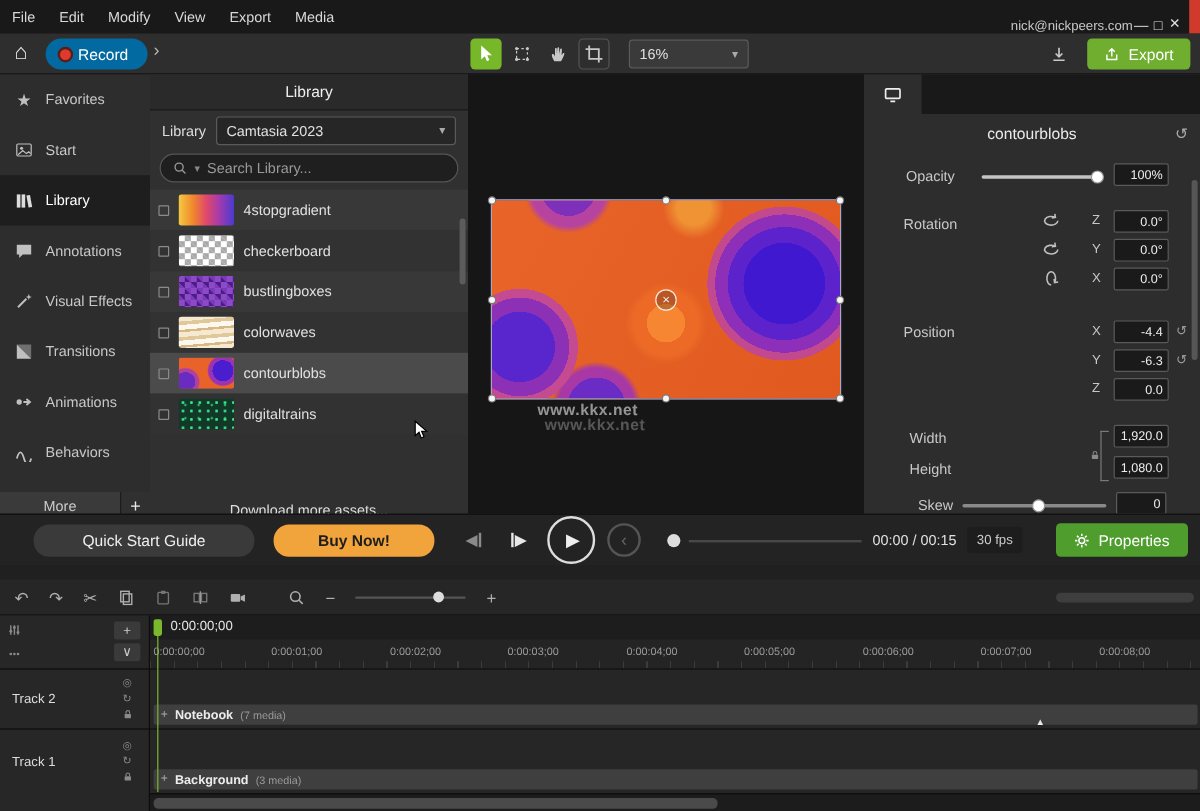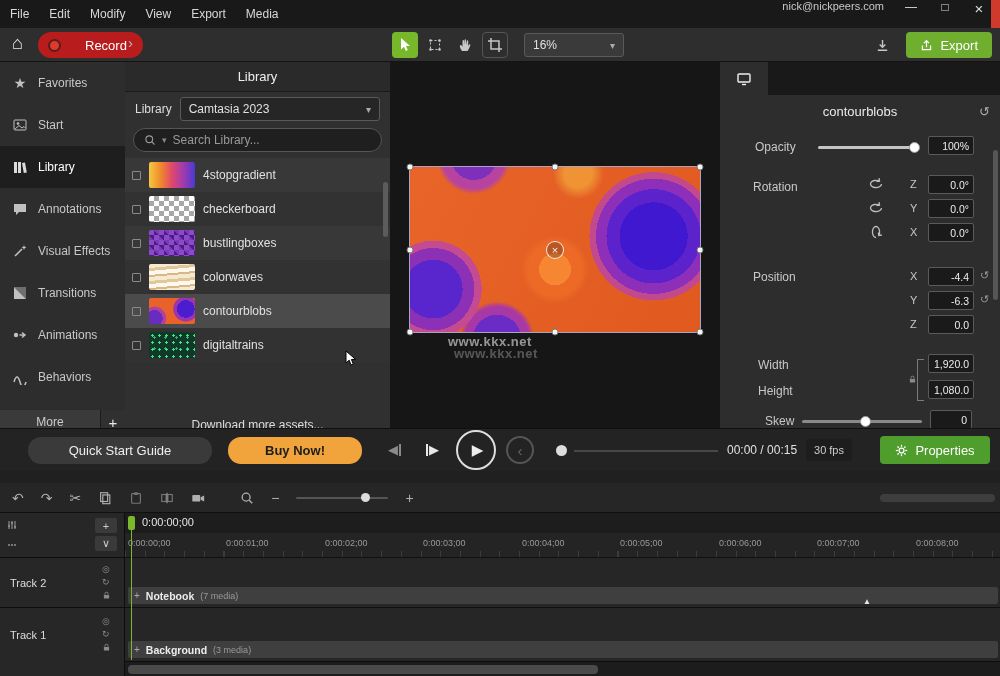--- a/index.html
+++ b/index.html
@@ -4,30 +4,30 @@
 <style>
 *{margin:0;padding:0;box-sizing:border-box}
 body{background:#0d0d0d;font-family:"Liberation Sans",sans-serif}
 .app{position:relative;width:1000px;height:676px;background:#202020;overflow:hidden;color:#ddd;font-size:12px}
 
 
 .menubar{position:absolute;top:0;left:0;width:1000px;height:28px;background:#191919;display:flex;align-items:center}
 .menus{display:flex;gap:20px;padding-left:10px;font-size:12px;color:#d8d8d8}
 .menu{cursor:default}
 .win-title{position:absolute;left:50%;transform:translateX(-50%);font-size:12px;color:#e0e0e0;white-space:nowrap}
-.win-controls{position:absolute;right:14px;top:0;height:28px;display:flex;align-items:flex-start;gap:20px}
+.win-controls{position:absolute;right:14px;top:0;height:28px;display:flex;align-items:flex-end;}
 .account{font-size:11px;color:#c8c8c8}
 .winbtn{font-size:12px;color:#ddd;width:14px;text-align:center}
 .winbtn.close{font-size:15px}
 .red-edge{position:absolute;right:0;top:0;width:9px;height:28px;background:#cf3a2c}
 
 
 .toolbar{position:absolute;top:28px;left:0;width:1000px;height:34px;background:#2e2e2e;border-bottom:1px solid #141414}
 .home-ic{position:absolute;left:12px;top:5px;font-size:18px;color:#e8e8e8}
-.record-pill{position:absolute;left:38px;top:4px;height:26px;background:#b91c1c;border-radius:13px;display:flex;align-items:center;gap:24px;padding:0 16px 0 10px;color:#fff;font-size:13px}
+.record-pill{position:absolute;left:38px;top:4px;height:26px;background:#0369a1;border-radius:13px;display:flex;align-items:center;gap:4px;padding:0 16px 0 10px;color:#fff;font-size:13px}
 .rec-dot{width:13px;height:13px;border-radius:50%;background:#e03a2f;border:2px solid #5a1d18}
 .rec-chevron{position:absolute;left:128px;top:6px;font-size:15px;color:#bbb}
 .tools{position:absolute;left:392px;top:4px;display:flex;align-items:center;gap:4px}
 .tool{width:26px;height:26px;display:flex;align-items:center;justify-content:center;border-radius:4px}
 .tool svg{width:16px;height:16px}
 .tool.sel{background:#76b82a}
 .tool.boxed{border:1px solid #555}
 .zoom-select{margin-left:12px;width:100px;height:24px;background:#3a3a3a;border:1px solid #5a5a5a;border-radius:3px;display:flex;align-items:center;justify-content:space-between;padding:0 8px;font-size:12px;color:#e0e0e0}
 .zoom-select .caret{color:#aaa;font-size:10px}
 .export-group{position:absolute;right:8px;top:4px;display:flex;align-items:center;gap:12px}

